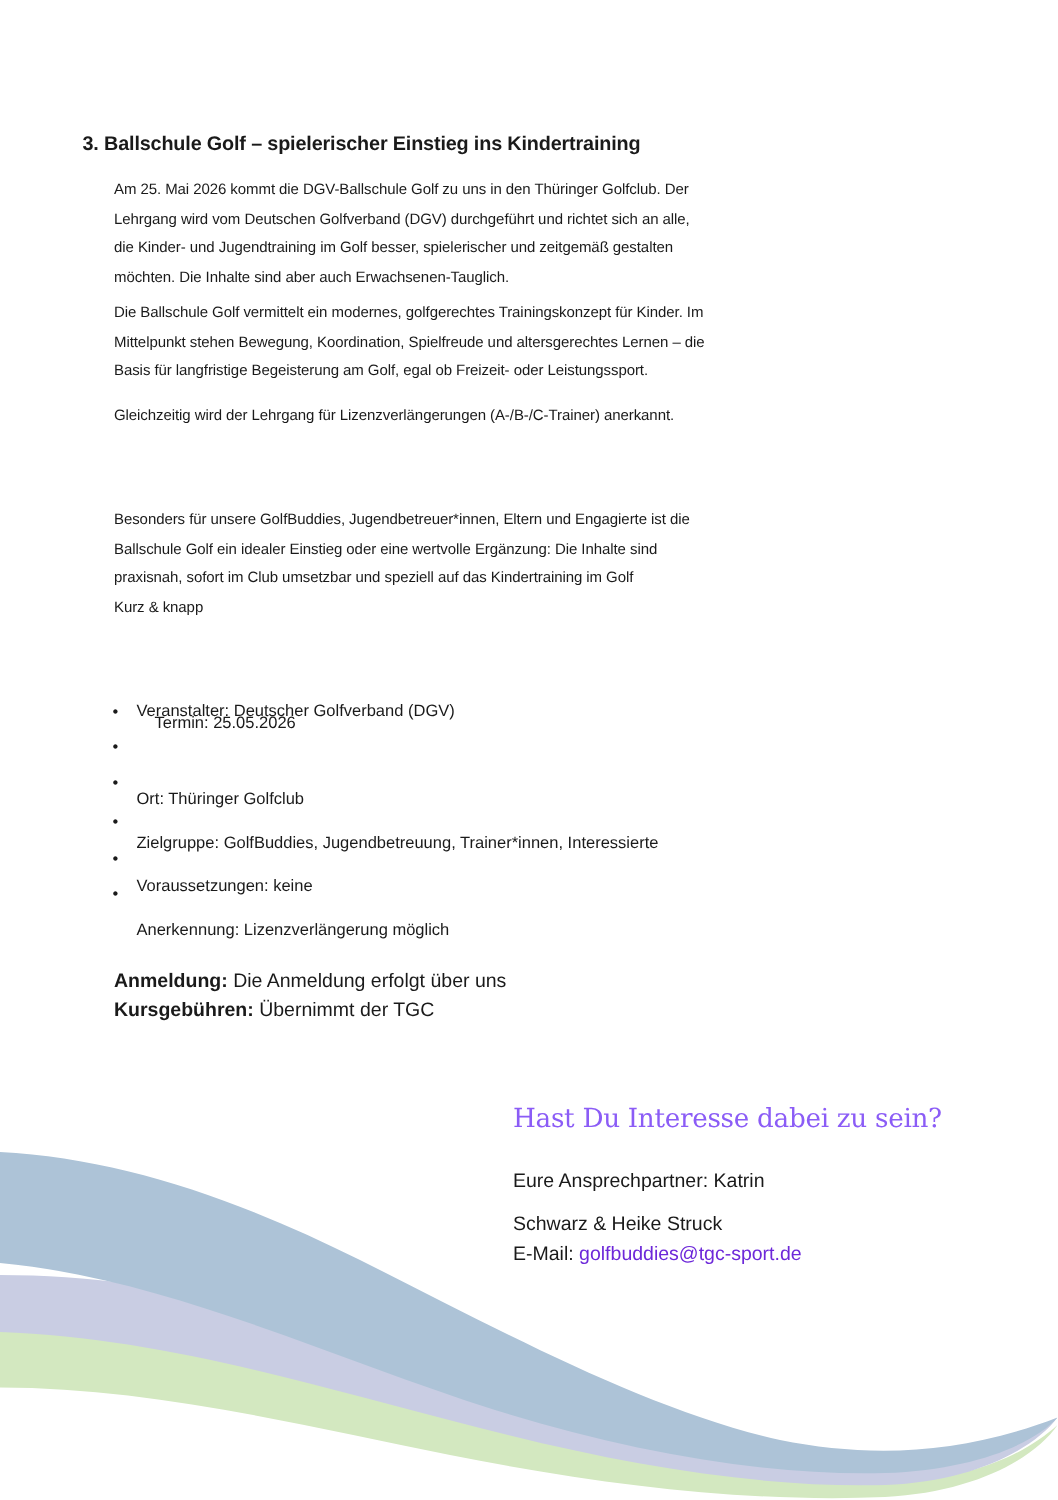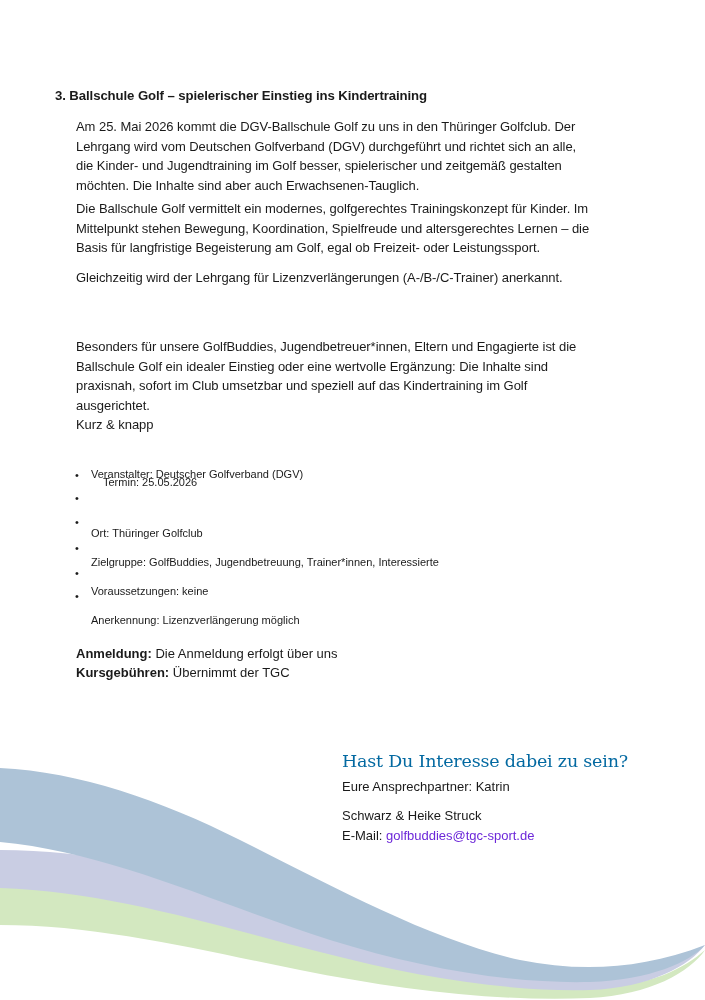--- a/index.html
+++ b/index.html
@@ -19,21 +19,21 @@
     .heading {
       left: 55px;
       top: 88px;
       font-size: 13.2px;
       font-weight: bold;
       letter-spacing: -0.1px;
       white-space: nowrap;
     }
     .para {
       left: 76px;
-      font-size: 13px;
+      font-size: 10px;
       line-height: 19.5px;
       letter-spacing: -0.05px;
     }
     .para .line {
       display: block;
       white-space: nowrap;
     }
     .bullet-dot {
       font-size: 11px;
       line-height: 11px;
@@ -49,24 +49,23 @@
       font-size: 13px;
       line-height: 19px;
       white-space: nowrap;
     }
     .kv b { font-weight: bold; }
     .contact-title {
       left: 342px;
       top: 736px;
       font-family: "DejaVu Serif", serif;
       font-size: 17.5px;
-      color: #0369a1;
+      color: #8b5cf6;
       white-space: nowrap;
       letter-spacing: -0.2px;
-      margin-top: 15px;
     }
     .contact-line {
       left: 342px;
       font-size: 13px;
       white-space: nowrap;
     }
     .email-link {
       color: #6d28d9;
       text-decoration: none;
     }
@@ -96,21 +95,20 @@
 </div>
 
 <div class="abs para" style="top:268px;">
   <span class="line">Gleichzeitig wird der Lehrgang für Lizenzverlängerungen (A-/B-/C-Trainer) anerkannt.</span>
 </div>
 
 <div class="abs para" style="top:337px;">
   <span class="line">Besonders für unsere GolfBuddies, Jugendbetreuer*innen, Eltern und Engagierte ist die</span>
   <span class="line">Ballschule Golf ein idealer Einstieg oder eine wertvolle Ergänzung: Die Inhalte sind</span>
   <span class="line">praxisnah, sofort im Club umsetzbar und speziell auf das Kindertraining im Golf</span>
-  <span class="line">ausgerichtet.</span>
   <span class="line">Kurz &amp; knapp</span>
 </div>
 
 <div>
   <span class="abs bullet-dot" style="top:470px;">•</span>
   <span class="abs bullet-dot" style="top:493px;">•</span>
   <span class="abs bullet-dot" style="top:517px;">•</span>
   <span class="abs bullet-dot" style="top:543px;">•</span>
   <span class="abs bullet-dot" style="top:568px;">•</span>
   <span class="abs bullet-dot" style="top:591px;">•</span>

